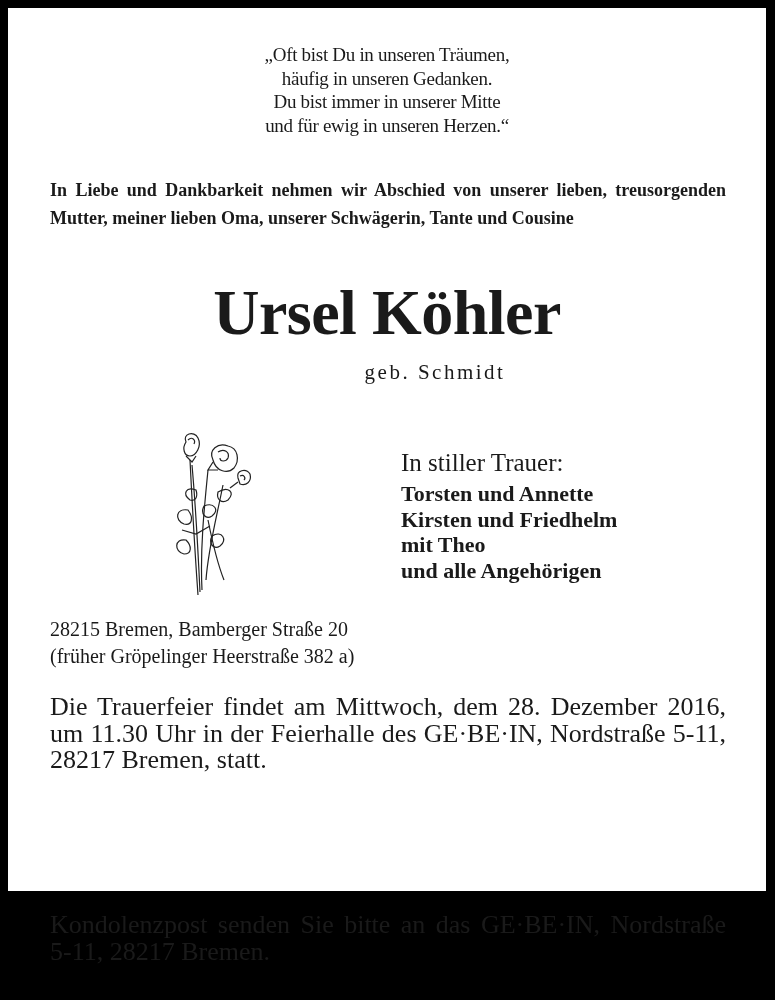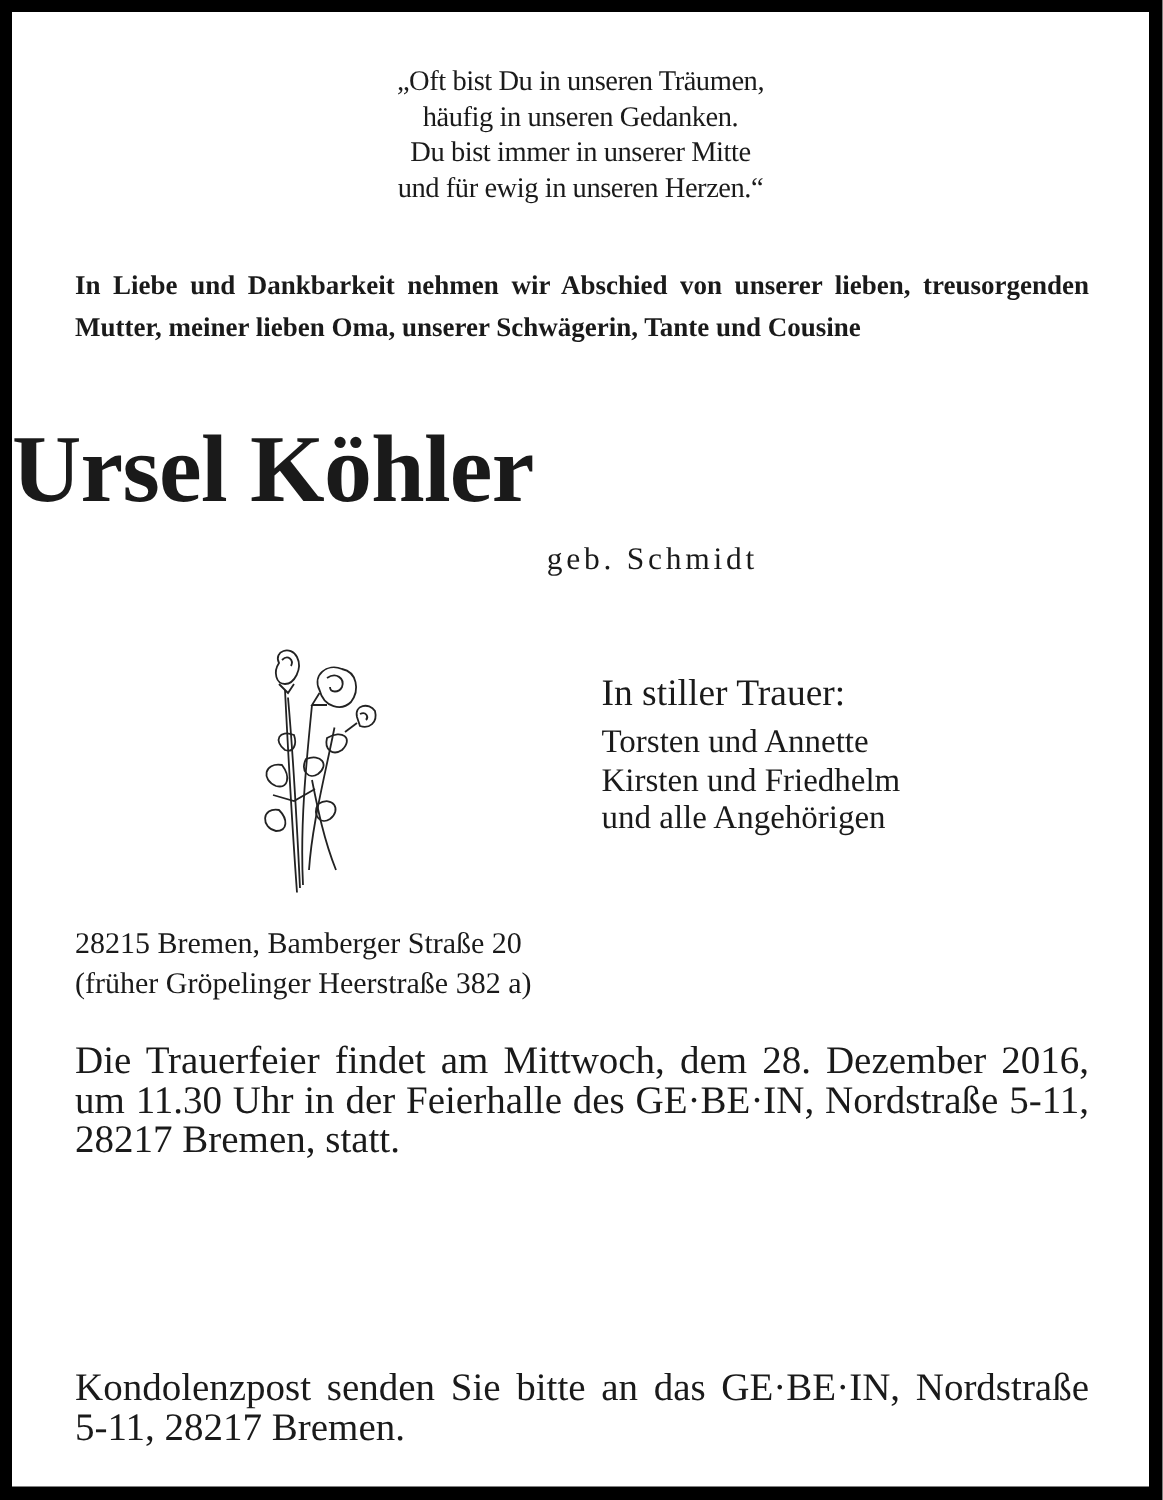--- a/index.html
+++ b/index.html
@@ -1,52 +1,52 @@
 <!DOCTYPE html>
 <html><head>
   <meta charset="utf-8">
   <style>
     html, body { margin: 0; padding: 0; }
     body {
       width: 775px; height: 1000px; background: #000; position: relative; overflow: hidden;
       font-family: "Liberation Serif", "DejaVu Serif", serif; color: #1a1a1a;
     }
     .page {
-      position: absolute; left: 8px; top: 8px; width: 758px; height: 983px; background: #fff;
+      position: absolute; left: 8px; top: 8px; width: 758px; height: 883px; background: #fff;
     }
     .quote {
       position: absolute; top: 35px; left: 0; width: 758px; text-align: center;
       font-size: 19px; line-height: 23.5px; letter-spacing: -0.3px;
     }
     .quote div { white-space: nowrap; }
     .intro {
       position: absolute; left: 42px; top: 169px; width: 676px;
       font-size: 18px; line-height: 27.5px; text-align: justify; text-align-last: left; font-weight: bold;
     }
     .name {
-      position: absolute; left: 0; top: 270px; width: 758px; 
+      position: absolute; left: 0; top: 270px; width: 758px; text-align: center;
       font-size: 64px; font-weight: bold; letter-spacing: -0.5px; line-height: 70px;
     }
     .born {
       position: absolute; left: 0; top: 352px; width: 758px; text-align: center;
       font-size: 21px; letter-spacing: 2.5px; line-height: 24px; padding-left: 48px;
     }
     .dates {
       position: absolute; left: 218px; top: 381px; width: 400px;
       font-size: 23px; line-height: 28px; white-space: nowrap;
     }
     .dates span { display: inline-block; }
     .dates .death { margin-left: 46px; }
     .roses { position: absolute; left: 160px; top: 422px; width: 90px; height: 170px; }
     .mourn {
       position: absolute; left: 393px; top: 442px; width: 330px;
       font-size: 21px; line-height: 25px;
     }
     .mourn .label { margin-bottom: 6px; font-size: 25px; }
-    .mourn .names { font-weight: normal; font-size: 22px; line-height: 25.5px; }
+    .mourn .names { font-weight: bold; font-size: 22px; line-height: 25.5px; }
     .mourn .names div { white-space: nowrap; }
     .address {
       position: absolute; left: 42px; top: 608px; width: 676px;
       font-size: 20px; line-height: 26.5px;
     }
     .address div { white-space: nowrap; }
     .body-text {
       position: absolute; left: 42px; width: 676px;
       font-size: 26px; line-height: 26.5px; text-align: justify; text-align-last: left;
     }
@@ -100,20 +100,21 @@
       <path d="M44 106 C54 100 60 110 52 116 C46 120 40 114 44 106 Z"></path>
       <path d="M14 100 L28 104 L42 96"></path>
     </svg>
   </div>
 
   <div class="mourn">
     <div class="label">In stiller Trauer:</div>
     <div class="names">
       <div>Torsten und Annette</div>
       <div>Kirsten und Friedhelm</div>
+      <div>mit Theo</div>
       <div>und alle Angehörigen</div>
     </div>
   </div>
 
   <div class="address">
     <div>28215 Bremen, Bamberger Straße 20</div>
     <div>(früher Gröpelinger Heerstraße 382 a)</div>
   </div>
 
   <div class="body-text service">Die Trauerfeier findet am Mittwoch, dem 28. Dezember 2016, um 11.30 Uhr in der Feierhalle des GE·BE·IN, Nordstraße 5-11, 28217 Bremen, statt.</div>

